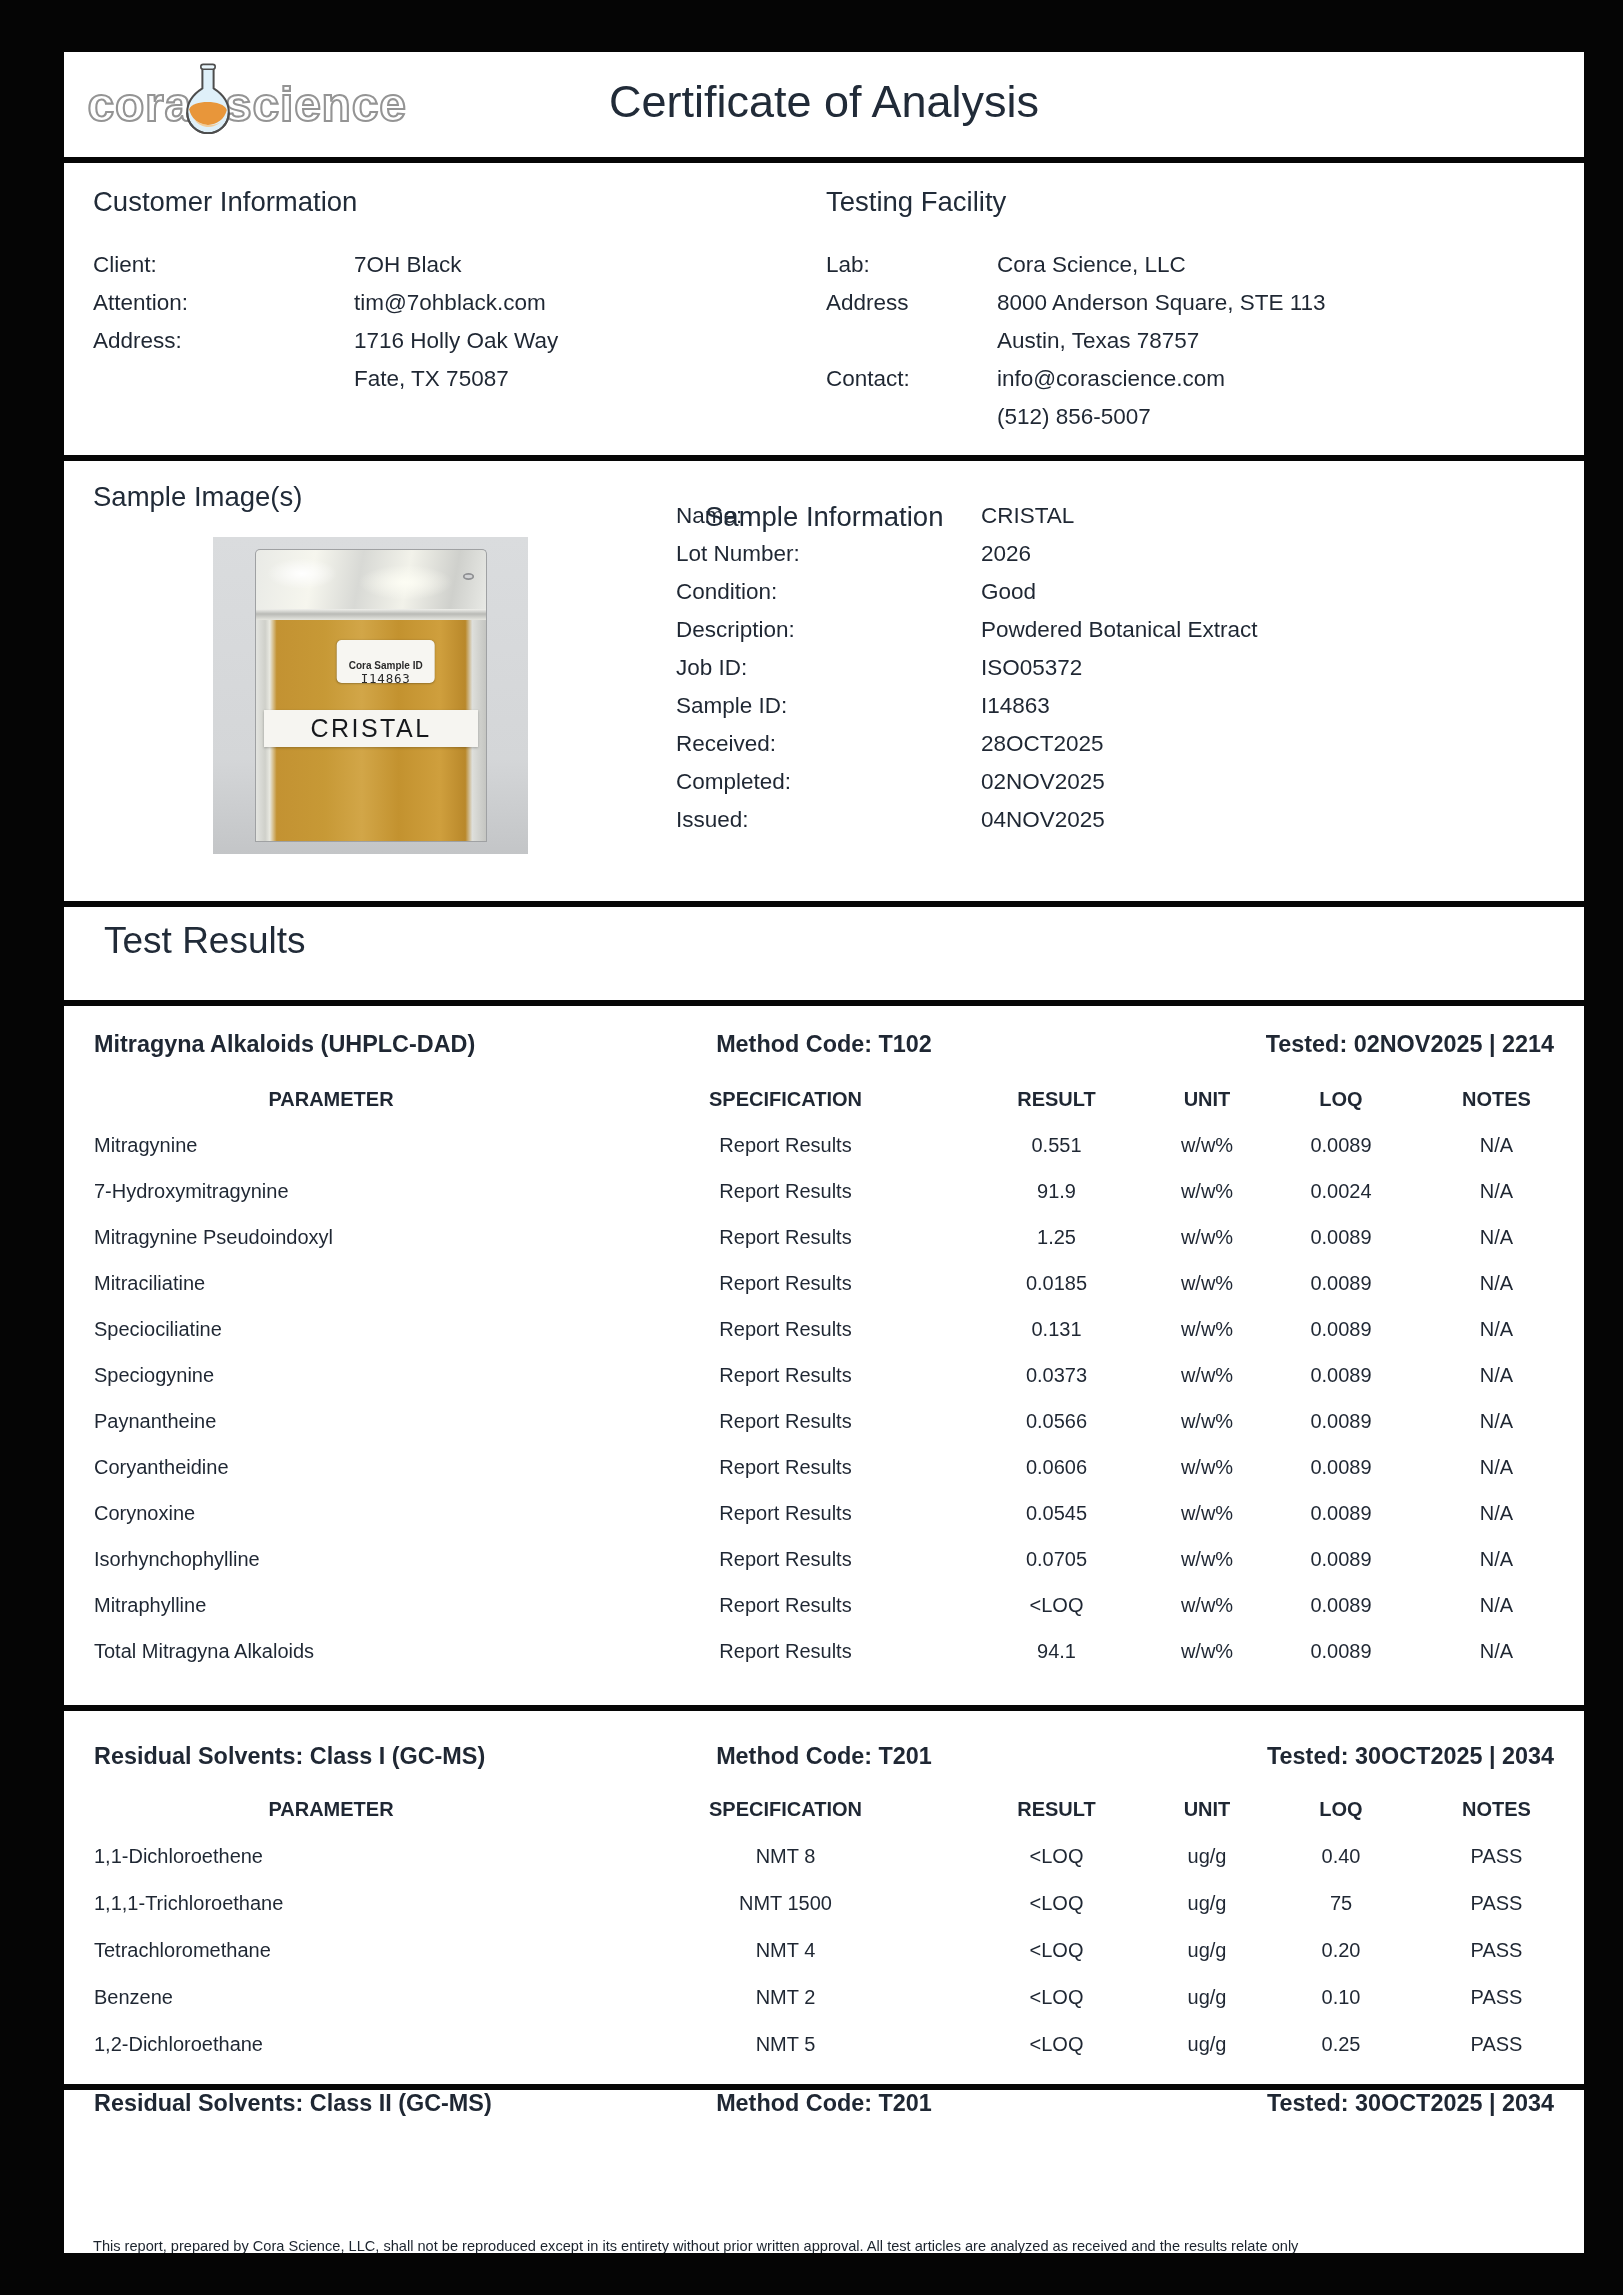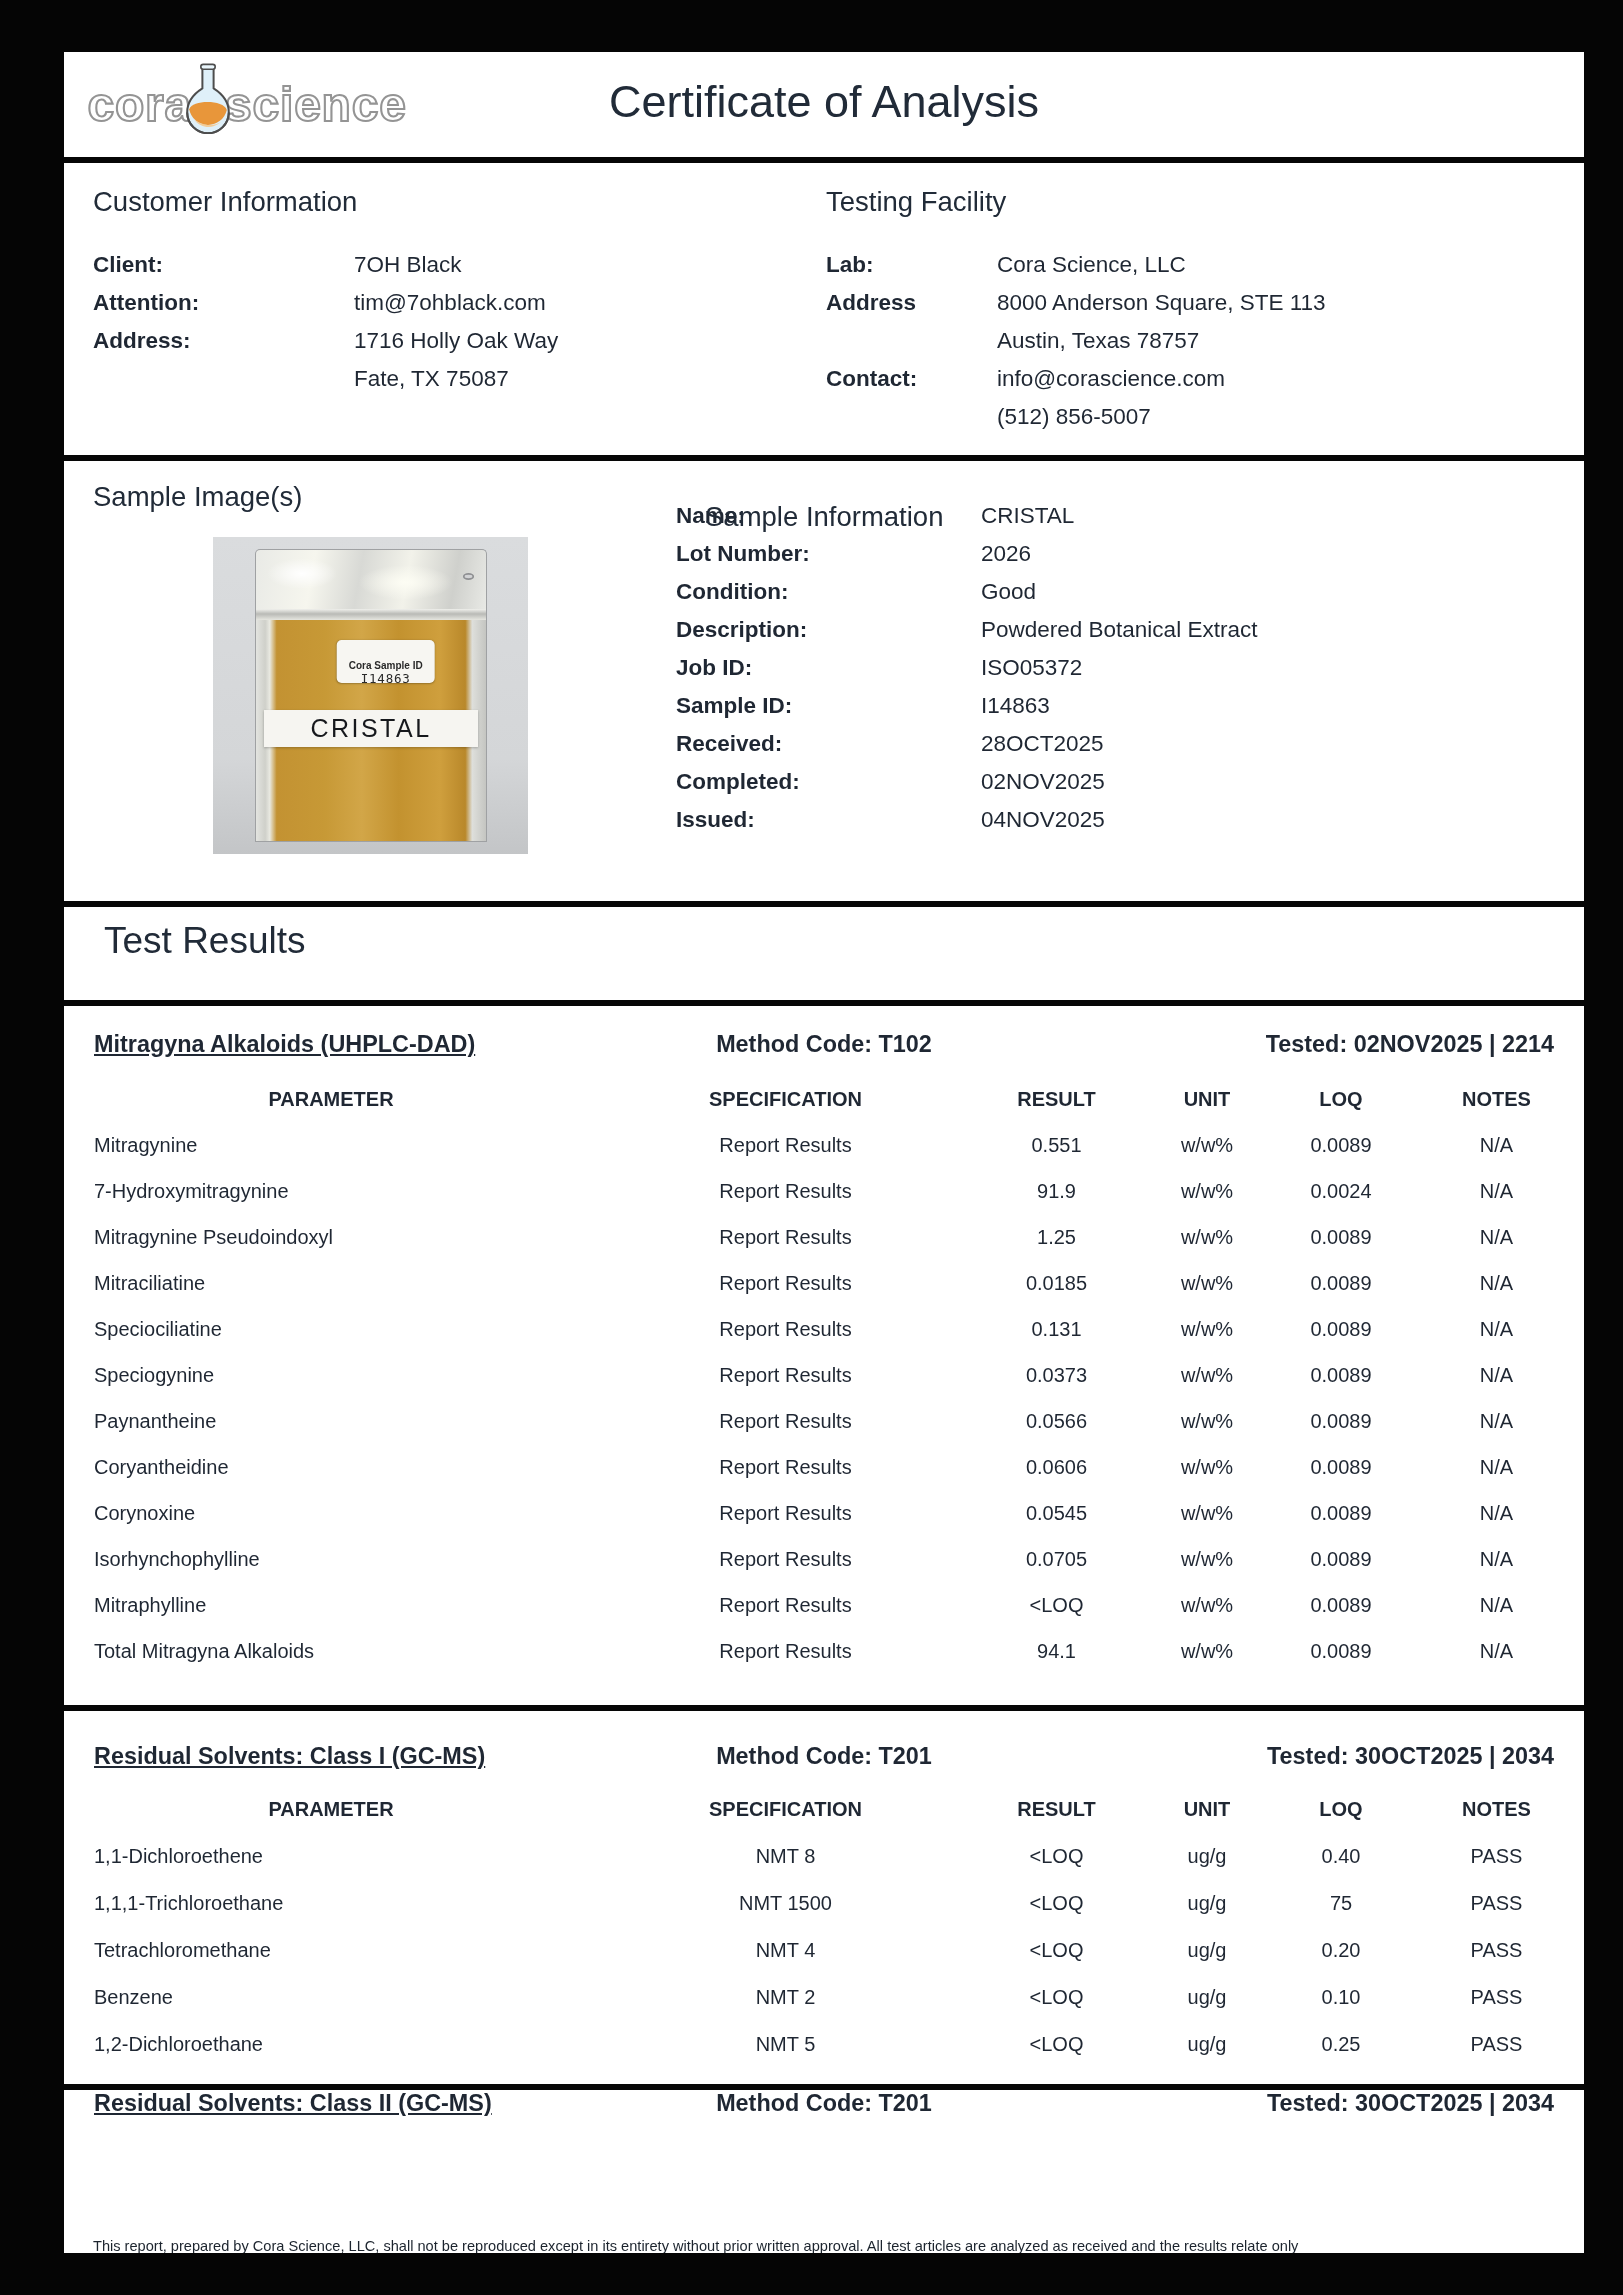--- a/index.html
+++ b/index.html
@@ -16,21 +16,21 @@
   .logo { position:absolute; left:23.4px; top:6.7px; height:92px; display:flex; align-items:center; }
   .logo-word { font-size:48px; font-weight:700; letter-spacing:0.8px; color:#ffffff;
                -webkit-text-stroke:2.1px #949494; line-height:1; }
   .logo-flask { margin:0 -6.7px 0 -8.3px; transform:translateY(-5px); }
   .doc-title { position:absolute; left:0; top:0; width:100%; height:105px; line-height:100px;
                text-align:center; font-size:45px; color:#212b38; }
 
   
   h2.sec { font-size:27.5px; font-weight:400; color:#212b38; }
   .kv { display:flex; line-height:38px; font-size:22.5px; }
-  .kv .k { font-weight:700; flex:0 0 auto; }
+  .kv .k { font-weight:400; flex:0 0 auto; }
   .kv .v { font-weight:400; }
 
   .sec-customer { position:absolute; left:0; top:111px; width:100%; height:292px; }
   .col-cust { position:absolute; left:29px; top:22.5px; width:684px; }
   .col-cust .kv .k { width:261px; }
   .col-fac  { position:absolute; left:762px; top:22.5px; width:718px; }
   .col-fac .kv .k { width:171px; }
   .kv-rows { margin-top:28px; }
 
   
@@ -66,21 +66,21 @@
                 box-shadow:0 0.8px 2.5px rgba(0,0,0,.25);
                 text-align:center; line-height:37px; font-size:25px; letter-spacing:2.5px; color:#16181c; }
 
   
   .sec-results { position:absolute; left:0; top:855px; width:100%; height:93px; }
   .sec-results h1 { position:absolute; left:40px; top:13.4px; font-size:37px; font-weight:400; color:#212b38; }
 
   
   .tbl { position:absolute; left:0; width:100%; }
   .tbl-head { display:grid; grid-template-columns:1fr auto 1fr; padding:0 30px; font-size:23.4px; font-weight:700; }
-  .tbl-head .t-left  { text-align:left;text-decoration:underline; }
+  .tbl-head .t-left  { text-align:left; }
   .tbl-head .t-mid   { text-align:center; }
   .tbl-head .t-right { text-align:right; }
   .grid6 { display:grid; grid-template-columns:534px 375px 167px 134px 134px 177px; align-items:center; }
   .tbl-cols { margin-top:25px; height:33px; font-size:20px; font-weight:700; }
   .tbl-cols span { text-align:center; }
   .tbl-rows { margin-top:6.7px; }
   .row { height:46px; font-size:20px; }
   .row .c-param { text-align:left; padding-left:30px; }
   .row span { text-align:center; }
   .tbl-2 .row { height:47px; }

